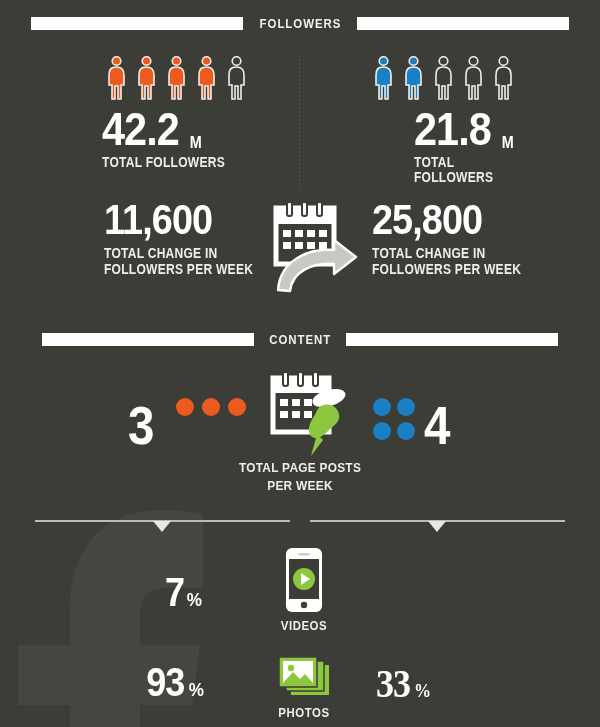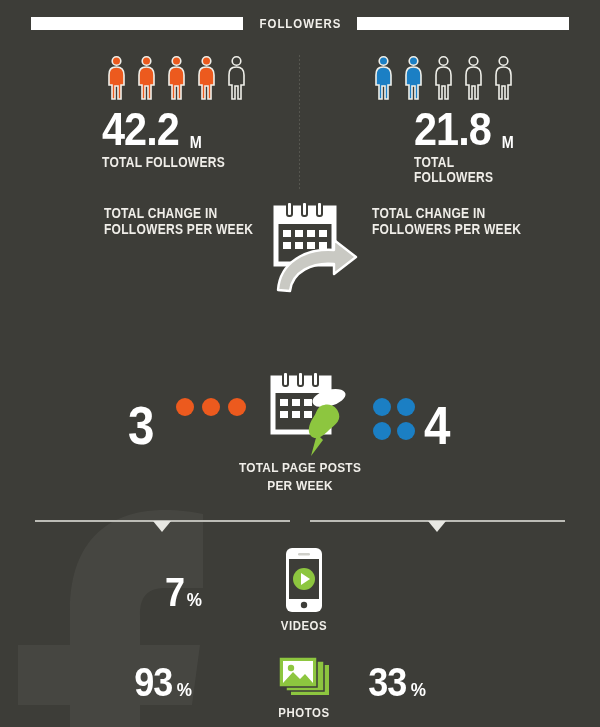--- a/index.html
+++ b/index.html
@@ -208,20 +208,23 @@
 
   <div class="stat" style="left:373px; top:108px;margin-left:41px;">
     <div class="statline">
       <span class="big">21.8</span>
       <span class="unit">M</span>
     </div>
     <div class="cap">TOTAL FOLLOWERS</div>
   </div>
 
   <div class="stat change" style="left:104px; top:200px; text-align:left;">
+    <div style="text-align:left;">
+      <span class="big">11,600</span>
+    </div>
     <div class="cap" style="margin-top:6px;">TOTAL CHANGE IN</div>
     <div class="cap" style="margin-top:0;">FOLLOWERS PER WEEK</div>
   </div>
 
   <div class="icon-abs" style="left:268px; top:200px;">
     <svg width="92" height="95" viewBox="0 0 92 95" aria-hidden="true">
 
       <rect x="8" y="8" width="58" height="56" fill="none" stroke="#ffffff" stroke-width="5"></rect>
       <rect x="8" y="8" width="58" height="16" fill="#ffffff"></rect>
 
@@ -238,24 +241,32 @@
           <rect x="27" y="42" width="8" height="7"></rect>
         <rect x="39" y="42" width="8" height="7"></rect>
           <rect x="51" y="42" width="8" height="7"></rect>
       </g>
 
       <path d="M10 90 C12 62 38 48 66 50 L66 40 L88 57 L66 74 L66 64 C44 62 24 72 22 91 Z" fill="#c9c9c3" stroke="#ffffff" stroke-width="2.4" stroke-linejoin="round"></path>
     </svg>
   </div>
 
   <div class="stat change" style="left:372px; top:200px;">
+    <div style="text-align:left;">
+      <span class="big">25,800</span>
+    </div>
     <div class="cap" style="margin-top:6px;">TOTAL CHANGE IN</div>
     <div class="cap" style="margin-top:0;">FOLLOWERS PER WEEK</div>
   </div>
 
+  <div class="sec-head" style="top:328px;">
+    <div class="sec-bar left"></div>
+    <div class="sec-label">CONTENT</div>
+    <div class="sec-bar right"></div>
+  </div>
 
   <div class="num-xl" style="left:128px; top:398px;">3</div>
 
   <div class="dots-row" style="left:176px; top:398px;">
     <span class="dot" style="background:#ec5a1e;"></span>
     <span class="dot" style="background:#ec5a1e;"></span>
     <span class="dot" style="background:#ec5a1e;"></span>
   </div>
 
   <div class="icon-abs" style="left:267px; top:370px;">
@@ -315,34 +326,34 @@
       <rect x="5" y="13" width="30" height="40" fill="#3d3d38"></rect>
       <circle cx="20" cy="33" r="11" fill="#8dc63f"></circle>
       <path d="M17 27 L26 33 L17 39 Z" fill="#ffffff"></path>
       <circle cx="20" cy="59" r="3.2" fill="#3d3d38"></circle>
     </svg>
   </div>
 
   <div class="media-cap" style="left:244px; top:618px;">VIDEOS</div>
 
 
-  <div class="pct" style="left:132px; top:660px;text-align:right;">
+  <div class="pct" style="left:144px; top:660px;text-align:right;">
     <span class="n">93</span><span class="s">%</span>
   </div>
 
   <div class="icon-abs" style="left:277px; top:655px;">
     <svg width="54" height="48" viewBox="0 0 54 48" aria-hidden="true">
       <rect x="14" y="10" width="38" height="30" fill="#8dc63f"></rect>
       <rect x="9" y="6" width="38" height="30" fill="#8dc63f" stroke="#3d3d38" stroke-width="1.5"></rect>
       <rect x="2" y="2" width="38" height="30" fill="#8dc63f" stroke="#3d3d38" stroke-width="1.5"></rect>
       <rect x="6" y="6" width="30" height="22" fill="#ffffff"></rect>
       <circle cx="14" cy="13" r="3.2" fill="#8dc63f"></circle>
       <path d="M6 28 L16 17 L23 24 L28 19 L36 28 Z" fill="#8dc63f"></path>
     </svg>
   </div>
 
   <div class="media-cap" style="left:244px; top:705px;">PHOTOS</div>
 
-  <div class="pct" style="left:366px; top:660px;">
+  <div class="pct" style="left:374px; top:660px;font-family:Liberation Serif, serif;">
     <span class="n">33</span><span class="s">%</span>
   </div>
 
 </div>
 
 </body></html>

